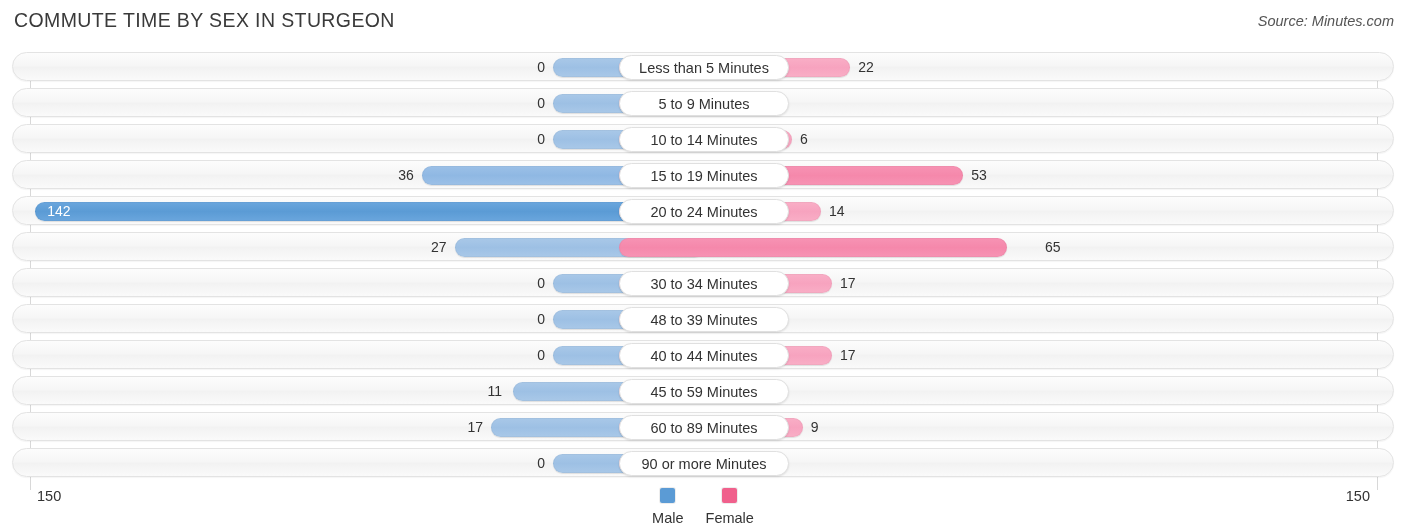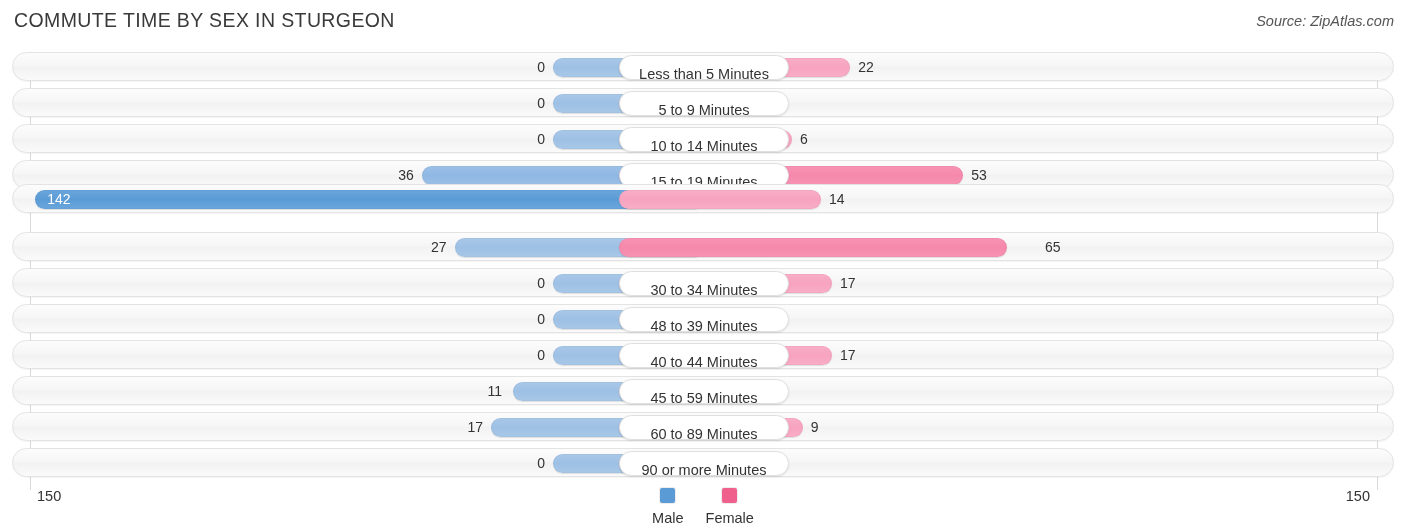--- a/index.html
+++ b/index.html
@@ -79,21 +79,21 @@
   .val.inside{color:#ffffff;}
 
   .pill{
     position:absolute;top:2px;height:25px;line-height:25px;
     background:#ffffff;
     border:1px solid #e0e0e0;
     border-radius:13px;
     font-size:14.5px;color:#333;
     text-align:center;white-space:nowrap;
     box-shadow:0 1px 2px rgba(0,0,0,.10);
-    padding:6px 12px;
+    padding:0 12px;
     box-sizing:border-box;
   }
 
   
   .axis-left{
     position:absolute;left:37px;top:488px;
     font-size:14.5px;color:#333;
   }
   .axis-right{
     position:absolute;right:36px;top:488px;
@@ -107,21 +107,21 @@
   .swatch{width:15px;height:15px;border-radius:2px;display:inline-block;
           box-shadow:0 0 0 1px rgba(0,0,0,.07);}
   .legend-label{font-size:14.5px;color:#333;}
 </style>
 </head>
 <body>
 
 <div class="chart-wrap">
 
   <div class="title">COMMUTE TIME BY SEX IN STURGEON</div>
-  <div class="source">Source: ZipAtlas.com</div>
+  <div class="source">Source: Minutes.com</div>
 
   <div class="plot">
     <div class="gridline" style="left:18px;"></div>
     <div class="gridline" style="left:1365px;"></div>
     <div class="rows" id="rows">
         <div class="row" style="top: 0px;">
           <div class="barlayer">
             <div class="bar male" style="left: 540px; width: 151px;"></div>
             <div class="val" style="left: 512px; width: 20px; text-align: right;">0</div>
             <div class="bar female" style="left: 606px; width: 231.227px;"></div>
@@ -149,26 +149,27 @@
         </div>
         <div class="row" style="top: 108px;">
           <div class="barlayer">
             <div class="bar male mid" style="left: 408.72px; width: 282.28px;"></div>
             <div class="val" style="left: 380.72px; width: 20px; text-align: right;">36</div>
             <div class="bar female mid" style="left: 606px; width: 344.273px;"></div>
             <div class="val" style="left: 958.273px;">53</div>
             <div class="pill" style="left: 606px; width: 170px;">15 to 19 Minutes</div>
           </div>
         </div>
-        <div class="row" style="top: 132px;">
+        <div class="row" style="top: 144px;">
           <div class="barlayer">
             <div class="bar male big" style="left: 22.1733px; width: 668.827px;"></div>
             <div class="val inside" style="left: 34.1733px;">142</div>
             <div class="bar female" style="left: 606px; width: 202.053px;"></div>
             <div class="val" style="left: 816.053px;">14</div>
+            <div class="pill" style="left: 606px; width: 170px;">20 to 24 Minutes</div>
           </div>
         </div>
         <div class="row" style="top: 180px;">
           <div class="barlayer">
             <div class="bar male" style="left: 441.54px; width: 249.46px;"></div>
             <div class="val" style="left: 413.54px; width: 20px; text-align: right;">27</div>
             <div class="bar female mid" style="left: 606px; width: 388.033px;"></div>
             <div class="val" style="left: 1032px;">65</div>
           </div>
         </div>

